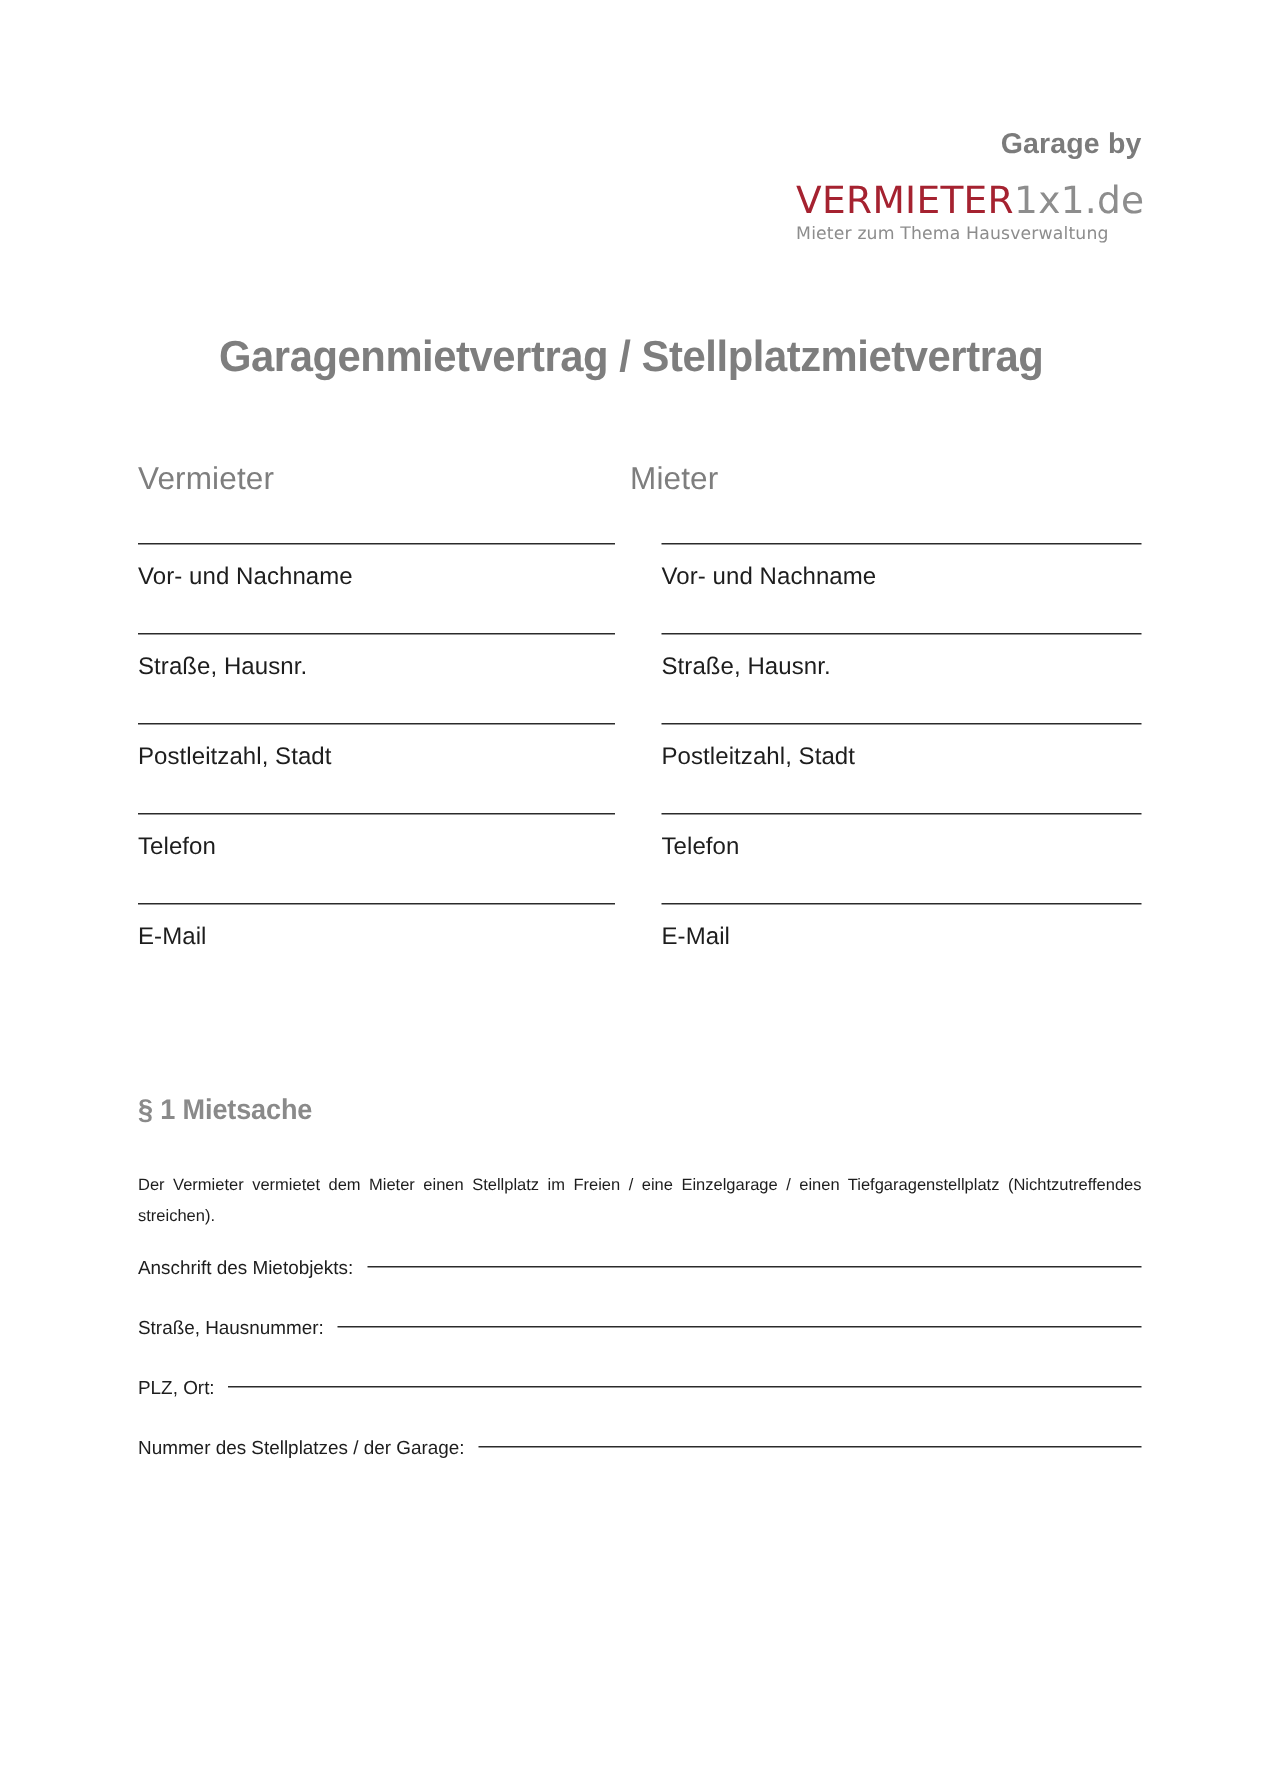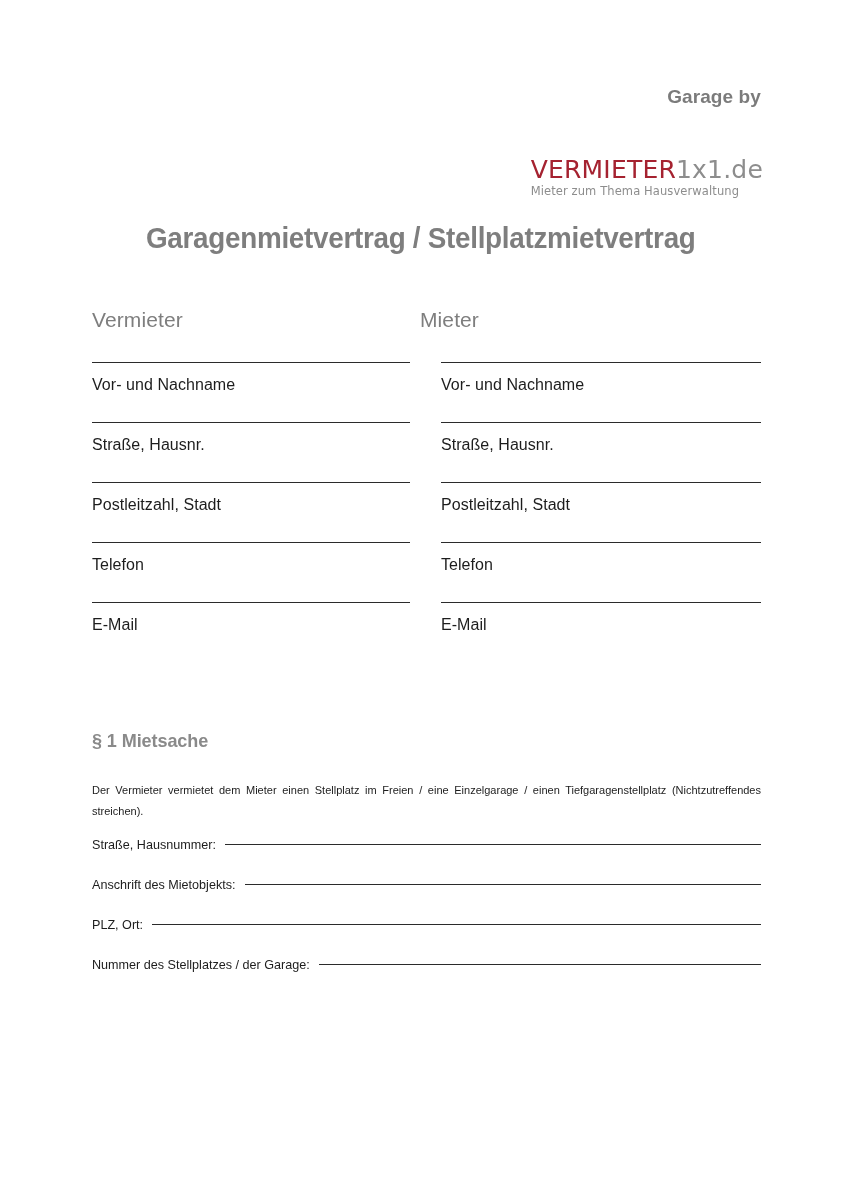--- a/index.html
+++ b/index.html
@@ -30,21 +30,20 @@
     color: #7b7b7b;
     letter-spacing: 0.1px;
     white-space: nowrap;
   }
   .logo-block {
     position: absolute;
     right: 88px;
     top: 120px;
     text-align: left;
     white-space: nowrap;
-    margin-top: 36px;
   }
   .logo-wordmark {
     font-family: "DejaVu Sans", sans-serif;
     font-size: 25px;
     line-height: 27px;
     letter-spacing: 0.2px;
     white-space: nowrap;
   }
   .logo-wordmark .lw-red {
     color: #a52230;
@@ -225,28 +224,28 @@
       <div class="field-rule"></div>
       <div class="field-label">E-Mail</div>
     </div>
   </div>
 
   <div class="section-heading">§ 1 Mietsache</div>
   <div class="section-body">Der Vermieter vermietet dem Mieter einen Stellplatz im Freien / eine Einzelgarage / einen Tiefgaragenstellplatz (Nichtzutreffendes streichen).</div>
 
   <div class="inline-rows">
     <div class="inline-row">
+      <div class="inline-label">Anschrift des Mietobjekts:</div>
+      <div class="inline-rule"></div>
+    </div>
+    <div class="inline-row">
       <div class="inline-label">Straße, Hausnummer:</div>
       <div class="inline-rule"></div>
     </div>
     <div class="inline-row">
-      <div class="inline-label">Anschrift des Mietobjekts:</div>
-      <div class="inline-rule"></div>
-    </div>
-    <div class="inline-row">
       <div class="inline-label">PLZ, Ort:</div>
       <div class="inline-rule"></div>
     </div>
     <div class="inline-row">
       <div class="inline-label">Nummer des Stellplatzes / der Garage:</div>
       <div class="inline-rule"></div>
     </div>
   </div>
 
 </div>

